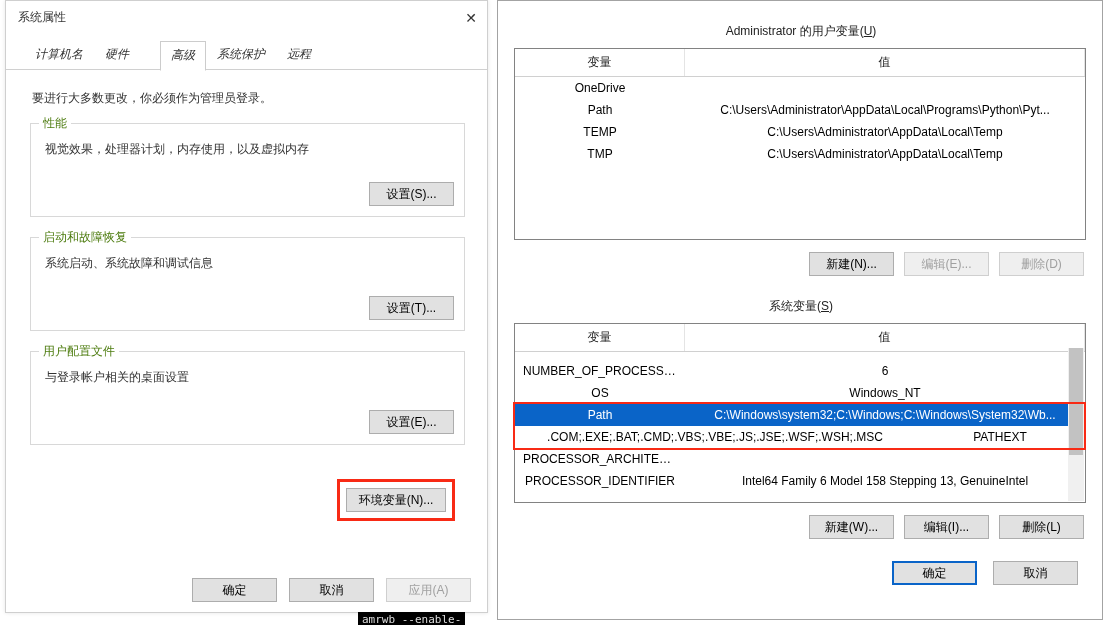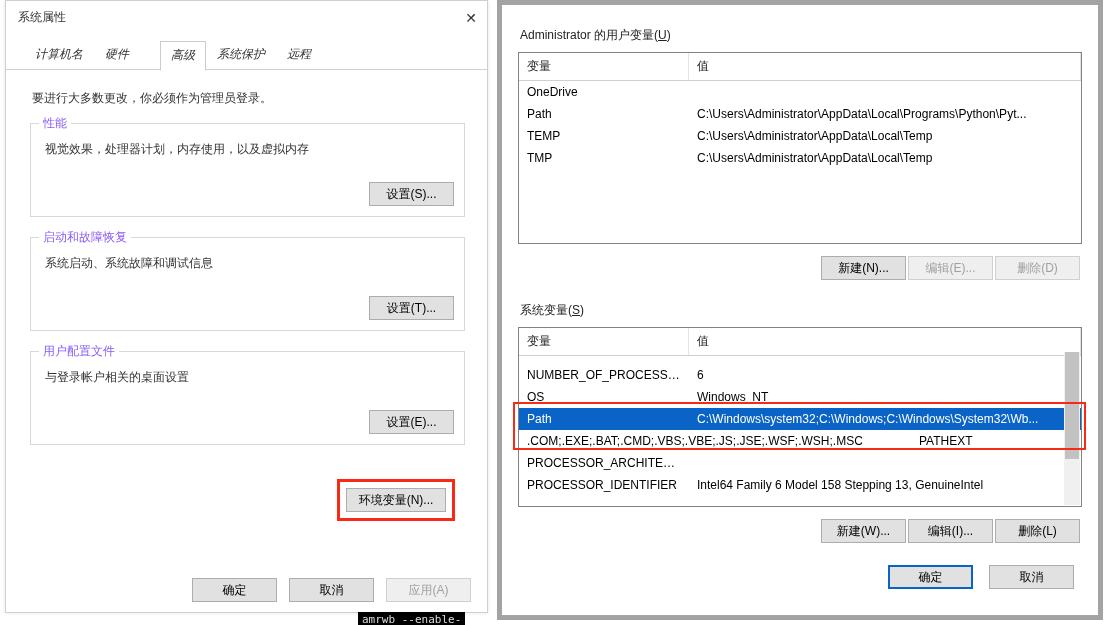--- a/index.html
+++ b/index.html
@@ -15,41 +15,41 @@
   .close-x { font-size:14px; color:#555; cursor:pointer; font-family: Arial; }
   .tabs { display:flex; padding: 8px 14px 0 18px; }
   .tab { padding: 5px 10px 6px; border:1px solid transparent; color:#333; cursor:pointer;font-style:italic; }
   .tab.active { border:1px solid #ccc; border-bottom:1px solid #fff; background:#fff; position:relative; top:1px;margin-left:20px; }
   .sys-body { padding: 10px 22px 8px 24px; border-top:1px solid #d0d0d0; margin-top:-1px; }
   .intro { padding: 10px 2px 16px 2px; color:#333; }
   .group {
     border:1px solid #d8d8d8; margin-bottom:20px; padding: 0 10px 10px 10px;
     position:relative;
   }
-  .group-title { position:absolute; top:-9px; left:8px; background:#fff; padding:0 4px; color:#8b5cf6; }
+  .group-title { position:absolute; top:-9px; left:8px; background:#fff; padding:0 4px; color:#4d7c0f; }
   .group-text { padding: 16px 4px 2px 4px; color:#333; line-height:1.5; }
   .group-btn-row { display:flex; justify-content:flex-end; padding-top:22px; }
   .win-btn {
     display:inline-flex; align-items:center; justify-content:center;
     min-width:85px; height:24px; background:#e1e1e1; border:1px solid #adadad;
     color:#000; cursor:pointer; padding:0 10px;
   }
   .win-btn.disabled { color:#a0a0a0; background:#efefef; border-color:#cfcfcf; }
   .env-row { display:flex; justify-content:flex-end; padding: 14px 10px 6px 0; }
   .env-highlight { border:3px solid #f82a15; display:inline-block; padding:6px 6px; }
   .bottom-row { display:flex; justify-content:flex-end; gap:12px; padding: 8px 16px 0 0; position:absolute; bottom:10px; right:0; }
   
   
   .back-cmd { position:absolute; left:358px; top:612px; color:#ddd; background:#000; padding:1px 4px; font-family: Consolas, monospace; font-size:11px; }
   .back-pill { position:absolute; left:138px; top:-7px; width:82px; height:22px; border:1px solid #f00; border-radius:12px; border-top:none; }
 
   
   .env-dialog {
     position: absolute; left: 497px; top: 0; width: 606px; height: 620px;
-    background:#fff; border:5px solid #a3a3a3;
+    background:#fff; border:1px solid #a3a3a3;text-align:center;
   }
   .env-body { padding: 12px 16px 10px 16px; }
   .section-label { padding: 10px 0 8px 2px; color:#222; }
   .section-label u { text-decoration: underline; }
   .table-box {
     border:1px solid #828282; width:100%; background:#fff;
     position:relative;
   }
   .table-box.user { height: 192px; }
   .table-box.sys  { height: 180px; }
@@ -61,21 +61,21 @@
   .tr { display:flex; padding:2px 0; white-space:nowrap; }
   .td { padding:2px 8px; overflow:hidden; text-overflow:ellipsis; }
   .td.var { width:170px; }
   .td.val { flex:1; }
   .tr.selected { background:#0a64c8; }
   .tr.selected .td { color:#fff; }
   .tr.blurred .td { filter: blur(3px); opacity:.55; }
   .scrollbar { position:absolute; right:1px; top:24px; bottom:1px; width:16px; background:#f0f0f0; }
   .scroll-thumb { position:absolute; left:1px; right:1px; top:0; height:70%; background:#c2c2c2; }
   
-  .btn-row { display:flex; justify-content:flex-end; gap:2px; padding:12px 2px 4px 0; }
+  .btn-row { display:flex; justify-content:flex-end; gap:10px; padding:12px 2px 4px 0; }
   .sys-highlight {
     position:absolute; border:2px solid #f82a15; pointer-events:none;
     left:513px; top:402px; width:573px; height:48px;
   }
   .final-row { display:flex; justify-content:flex-end; gap:16px; padding:18px 8px 0 0; }
   .win-btn.primary { border:2px solid #0a64c8; background:#e1e1e1; }
 </style>
 </head>
 <body>
 

